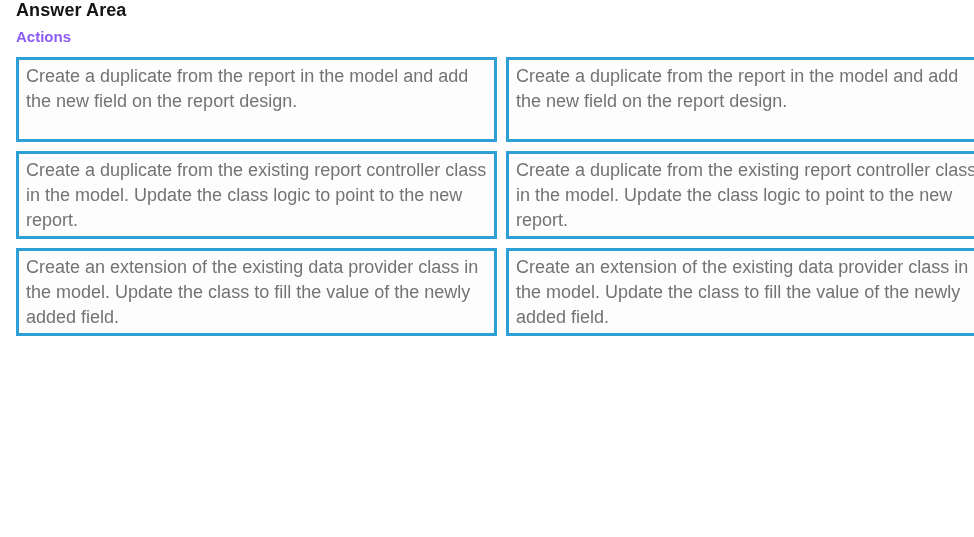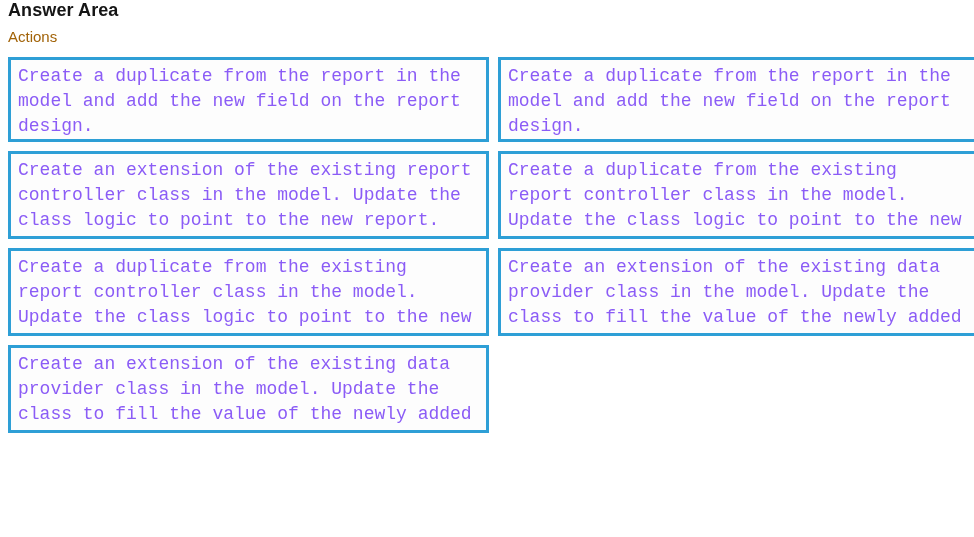--- a/index.html
+++ b/index.html
@@ -6,76 +6,74 @@
   html, body { background: #ffffff; }
   body {
     width: 974px;
     height: 537px;
     overflow: hidden;
     font-family: "Liberation Sans", sans-serif;
   }
   .page {
     width: 974px;
     height: 410px;
-    padding-left: 8px;
+    padding-left: 16px;
     background: #ffffff;
   }
   .title {
     font-size: 18px;
     line-height: 21px;
     font-weight: 700;
     color: #151515;
     letter-spacing: 0.1px;
   }
   .subtitle {
     margin-top: 7px;
     font-size: 15px;
     line-height: 18px;
-    font-weight: 400;
-    color: #a16207;
+    font-weight: 700;
+    color: #8b5cf6;
   }
   .grid {
     margin-top: 11px;
     display: grid;
     grid-template-columns: 481px 481px;
     grid-template-rows: 85px 88px 88px 88px 90px;
     column-gap: 9px;
     row-gap: 9px;
     grid-auto-flow: column;
   }
   .action-box {
     border: 3px solid #2E9FD6;
     background: #FDFDFD;
-    color: #8b5cf6;
+    color: #737373;
     font-size: 18px;
     line-height: 25px;
     padding: 4px 7px;
     overflow: hidden;
     cursor: default;
-    font-family: Liberation Mono, monospace;
   }
   
   .col-right-1 { grid-column: 2; grid-row: 1; }
   .col-right-2 { grid-column: 2; grid-row: 2; }
   .col-right-3 { grid-column: 2; grid-row: 3; }
 </style>
 </head>
 <body>
 
 <div class="page">
 
   <div class="title">Answer Area</div>
 
   <div class="subtitle">Actions</div>
 
   <div class="grid">
 
     <div class="action-box">Create a duplicate from the report in the model and add the new field on the report design.</div>
 
-    <div class="action-box">Create an extension of the existing report controller class in the model. Update the class logic to point to the new report.</div>
 
 
     <div class="action-box">Create a duplicate from the existing report controller class in the model. Update the class logic to point to the new report.</div>
 
     <div class="action-box">Create an extension of the existing data provider class in the model. Update the class to fill the value of the newly added field.</div>
 
     <div class="action-box col-right-1">Create a duplicate from the report in the model and add the new field on the report design.</div>
 
     <div class="action-box col-right-2">Create a duplicate from the existing report controller class in the model. Update the class logic to point to the new report.</div>
 

